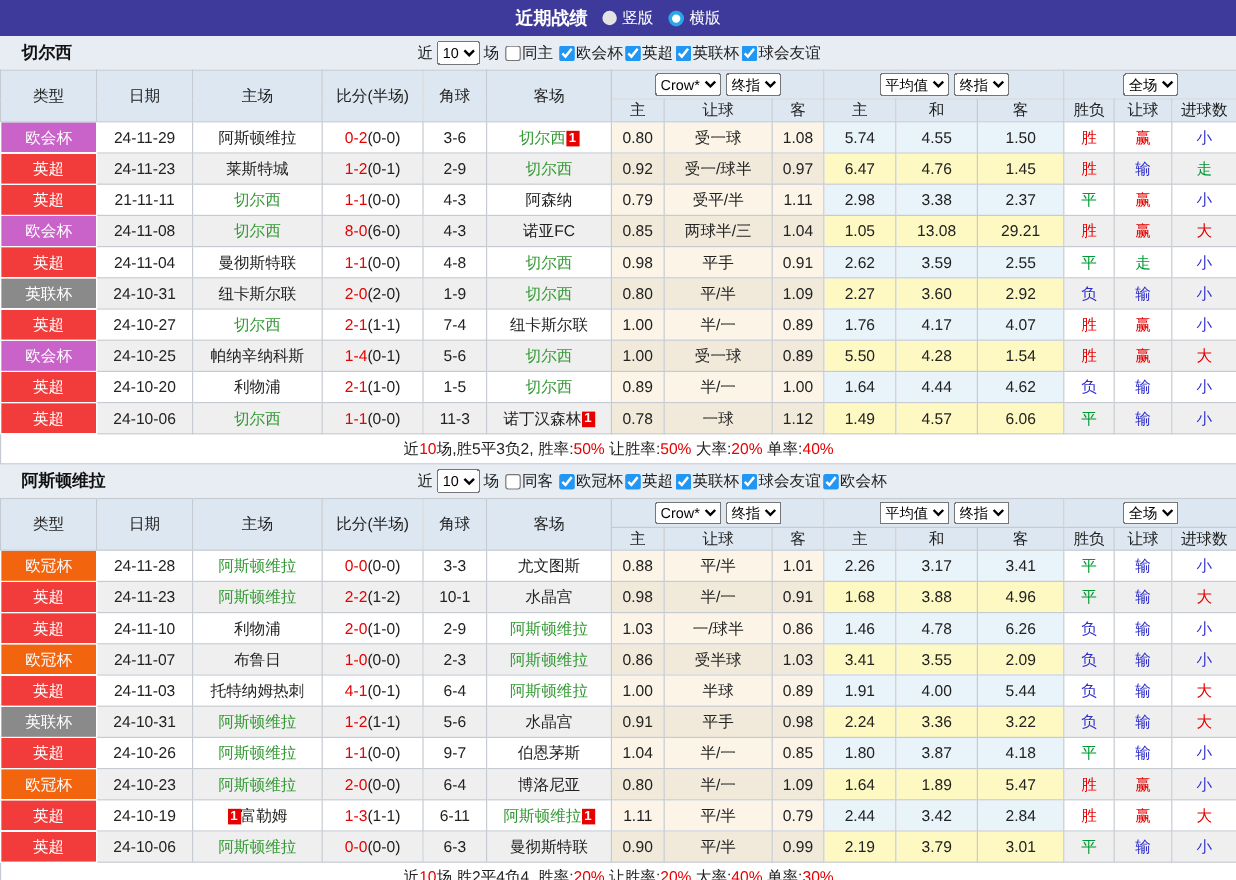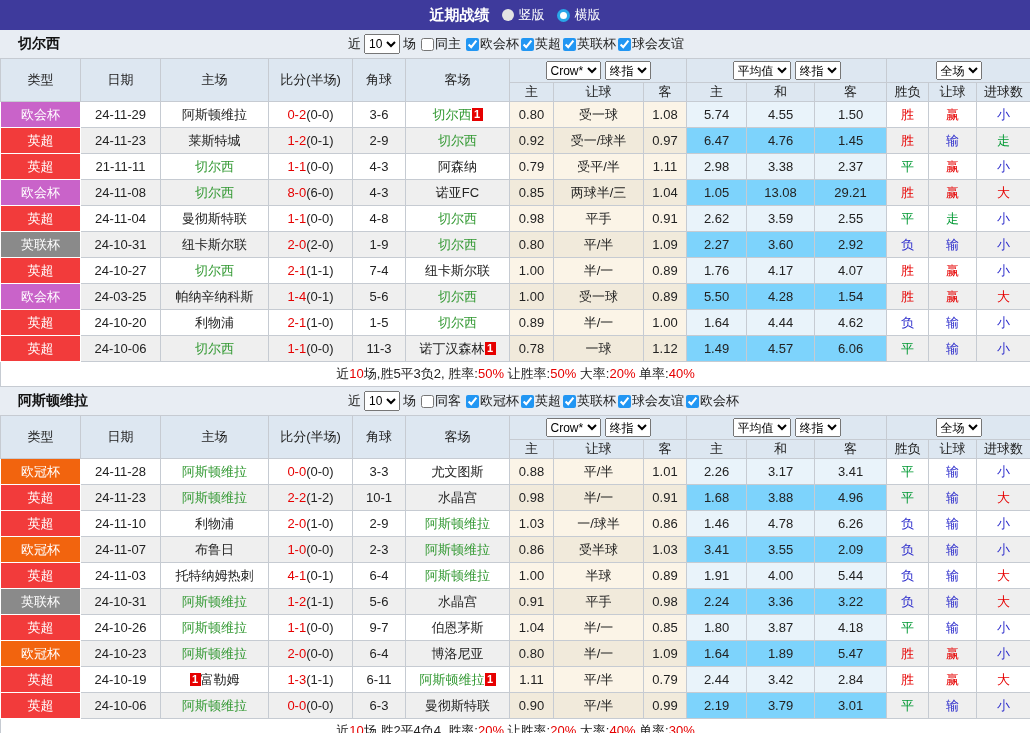--- a/index.html
+++ b/index.html
@@ -39,21 +39,21 @@
   th,td{border:1px solid #c6cbd2;text-align:center;overflow:hidden;white-space:nowrap;padding:0;}
   thead th{background:#dde7f1;font-weight:normal;font-size:13px;}
   thead tr.hrow1 th{height:23px;}
   thead tr.hrow2 th{height:17px;}
   thead select{font-size:12px;height:19px;margin:0 2px;}
   tbody td{height:25px;font-size:13px;}
   tr.even td{background:#efefef;}
   td.c-odds{background:#fbf4e7;}
   tr.even td.c-odds{background:#f1eadb;}
   td.c-avg{background:#e9f3fa;}
-  tr.even td.c-avg{background:#7dd3fc;}
+  tr.even td.c-avg{background:#fef9c3;}
   td.c-type{color:#fff;border-color:#fff;}
   .focus{color:#339933;}
   .score{color:#e60000;}
   .card{
     display:inline-block;background:#e60000;color:#fff;
     width:11px;height:13px;line-height:13px;font-size:11px;font-weight:bold;
     vertical-align:1px;
   }
   tfoot td{height:24px;background:#fff;text-align:center;font-size:13px;}
   .red{color:#e60000;}
@@ -270,21 +270,21 @@
           <td class="c-odds">0.89</td>
           <td class="c-avg">1.76</td>
           <td class="c-avg">4.17</td>
           <td class="c-avg">4.07</td>
           <td style="color: rgb(230, 0, 0);">胜</td>
           <td style="color: rgb(230, 0, 0);">赢</td>
           <td style="color: rgb(45, 45, 204);">小</td>
         </tr>
         <tr class="even">
           <td class="c-type" style="background: rgb(201, 99, 201);">欧会杯</td>
-          <td>24-03-25</td>
+          <td>24-10-25</td>
           <td><span>帕纳辛纳科斯</span></td>
           <td><span class="score">1-4</span><span>(0-1)</span></td>
           <td>5-6</td>
           <td><span class="focus">切尔西</span></td>
           <td class="c-odds">1.00</td>
           <td class="c-odds">受一球</td>
           <td class="c-odds">0.89</td>
           <td class="c-avg">5.50</td>
           <td class="c-avg">4.28</td>
           <td class="c-avg">1.54</td>

